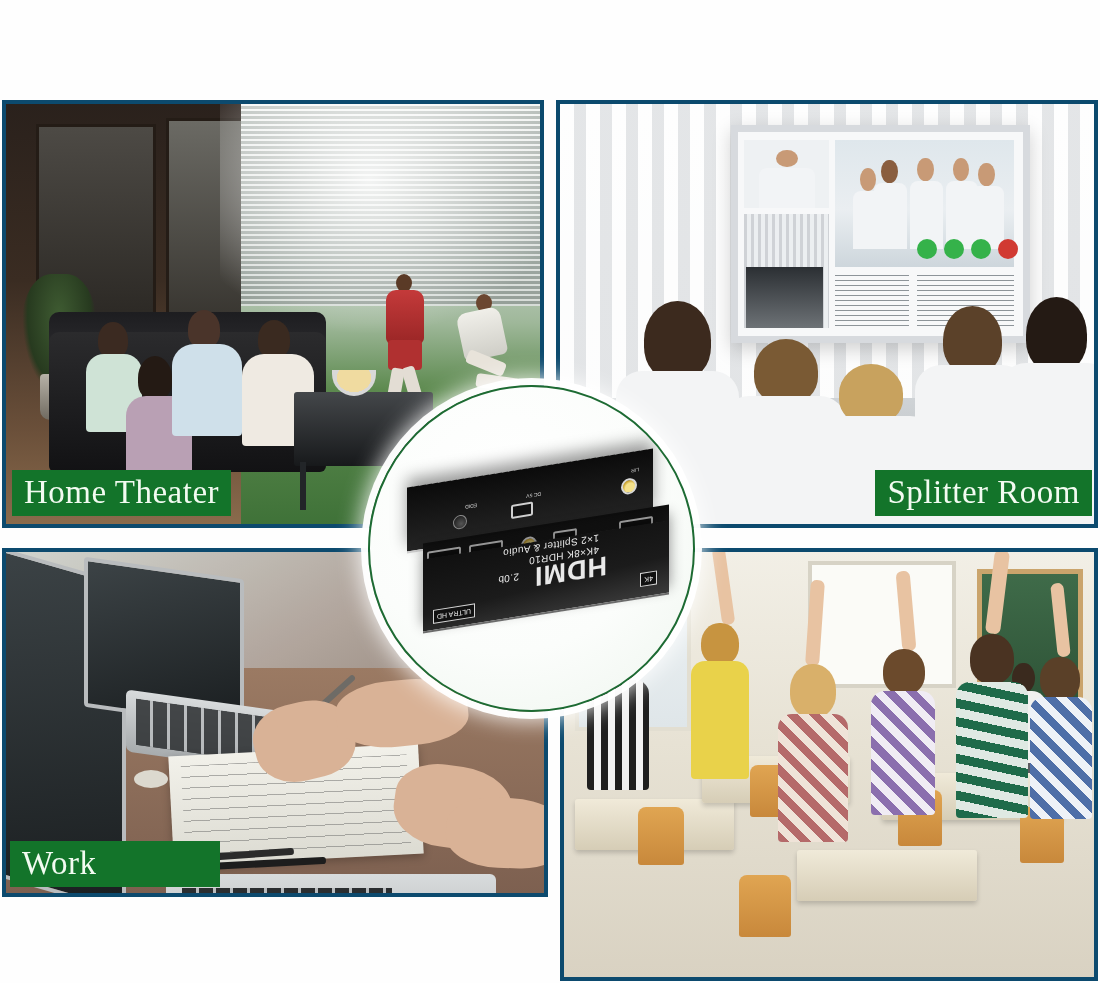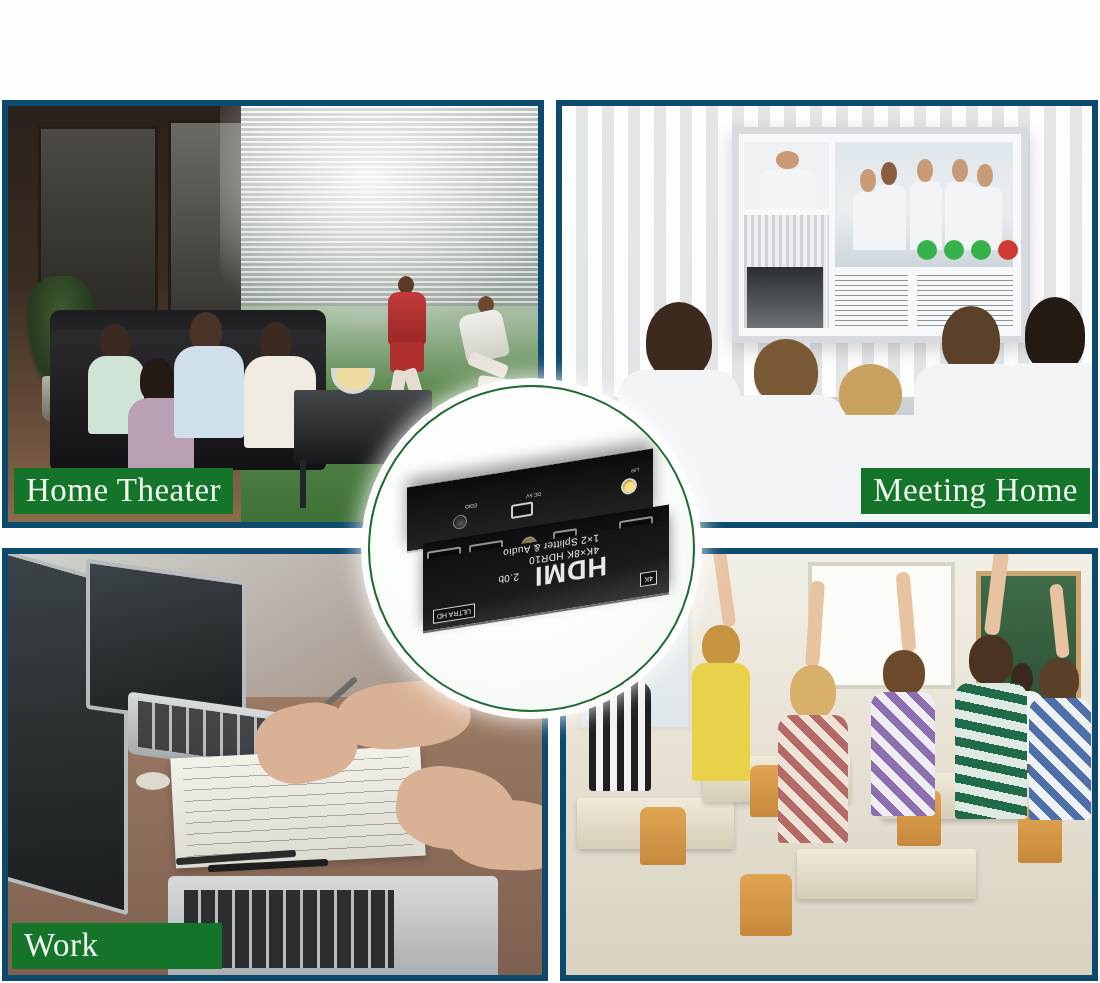--- a/index.html
+++ b/index.html
@@ -22,27 +22,27 @@
     font-size: 46px; font-weight: bold; letter-spacing: 1.5px;
     color: #2d6b3a;
     transform: scaleX(0.86);
     white-space: nowrap;
     text-shadow: 0 0 1px rgba(45,107,58,.4);
   }
 
   
   .panel {
     position: absolute;
-    border: 6px solid #0c4a6e;
+    border: 4px solid #0c4a6e;
     overflow: hidden;
     background: #a21caf;
   }
   #panel-home     { left: 2px;   top: 100px; width: 542px; height: 428px; }
   #panel-meeting  { left: 556px; top: 100px; width: 542px; height: 428px; }
-  #panel-work     { left: 2px;   top: 548px; width: 546px; height: 433px; }
+  #panel-work     { left: 2px;   top: 548px; width: 546px; height: 349px; }
   #panel-class    { left: 560px; top: 548px; width: 538px; height: 433px; }
 
   .scene { position: absolute; inset: 0; }
 
   
   .badge {
     position: absolute;
     background: #13742a;
     color: #f2fbf1;
     font-family: "Liberation Serif", serif;
@@ -385,21 +385,21 @@
       </div>
       <div class="attendee" style="left:66%;top:48%;width:22%;height:54%;">
         <div class="hair" style="left:26%;top:0;width:50%;height:30%;background:#5b4129;"></div>
         <div class="coat" style="left:2%;top:26%;width:96%;height:76%;"></div>
       </div>
       <div class="attendee" style="left:82%;top:46%;width:22%;height:56%;">
         <div class="hair" style="left:24%;top:0;width:52%;height:32%;background:#241a14;"></div>
         <div class="coat" style="left:2%;top:28%;width:96%;height:74%;"></div>
       </div>
     </div>
-    <div class="badge" id="badge-meeting">Meeting Home</div>
+    <div class="badge" id="badge-meeting">Splitter Room</div>
   </div>
 
   <div class="panel" id="panel-work">
     <div class="scene">
       <div class="wk-bg"></div>
       <div class="wk-desk"></div>
 
       <div class="laptop-screen" style="left:-30px;top:10px;width:150px;height:330px;transform:skewY(16deg);"></div>
       <div class="laptop-screen" style="left:78px;top:16px;width:160px;height:150px;transform:skewY(8deg);"></div>
       <div class="laptop-base" style="left:120px;top:150px;width:180px;height:62px;transform:skewY(8deg);">

